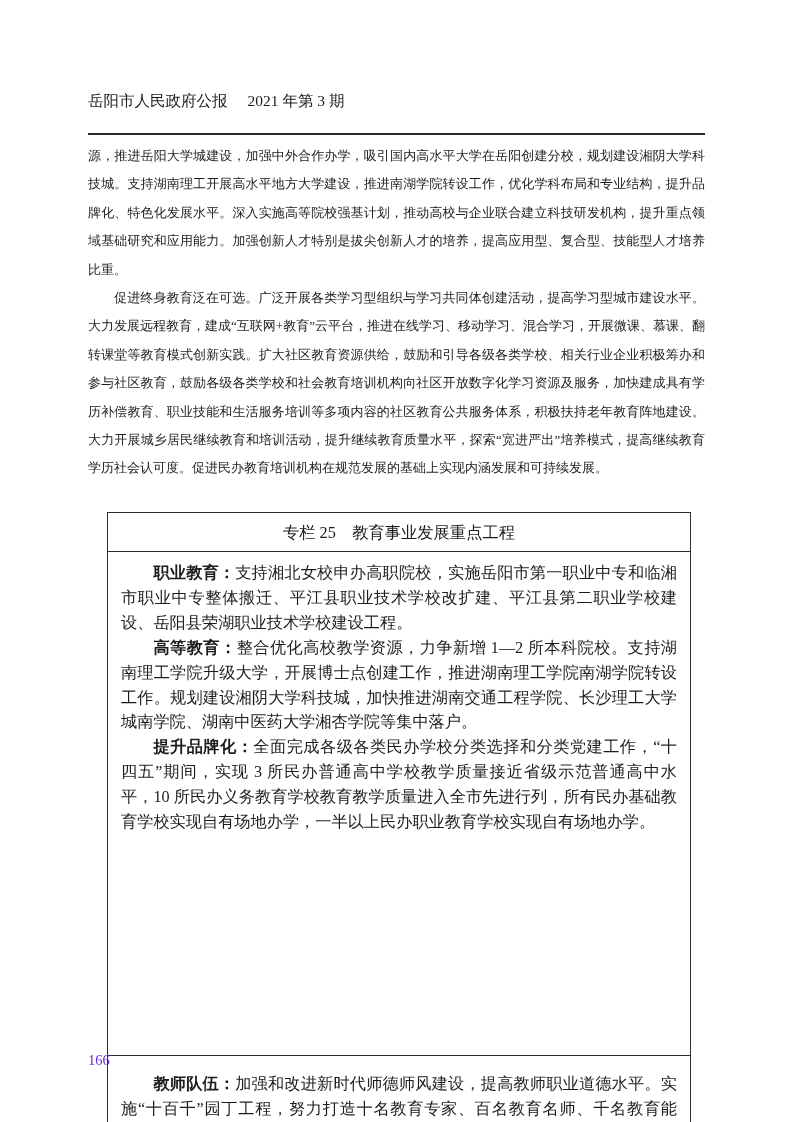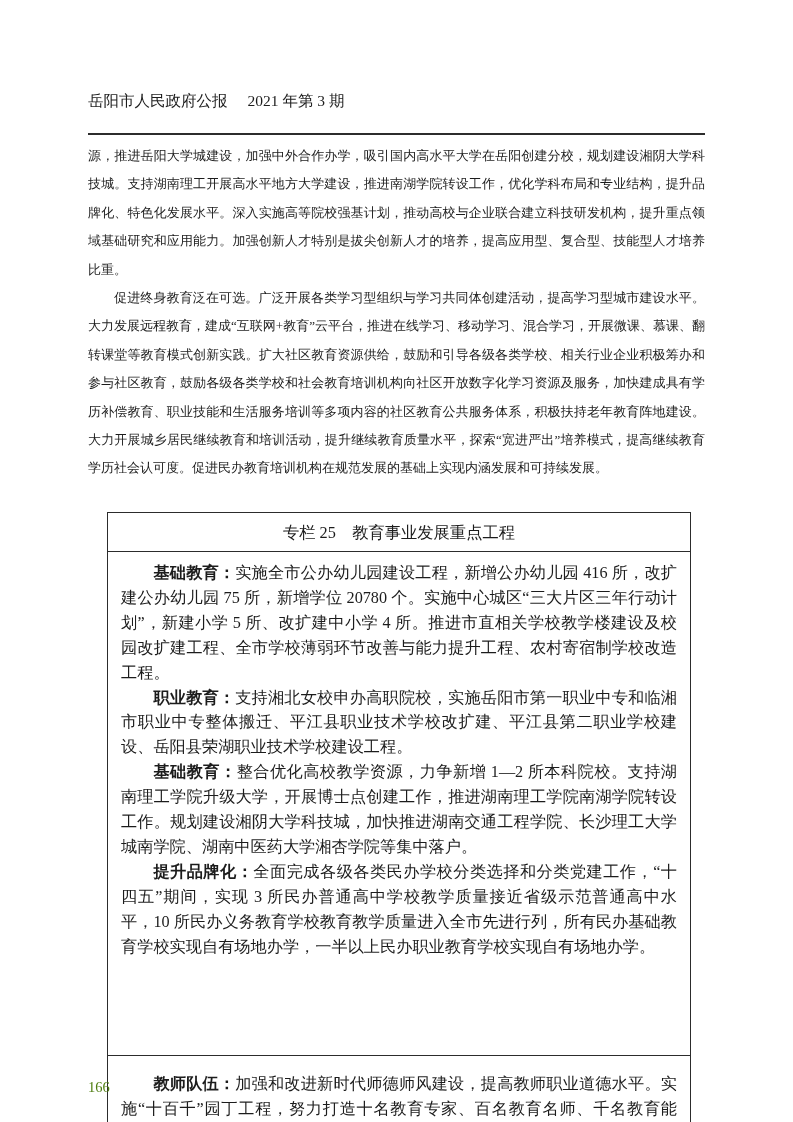--- a/index.html
+++ b/index.html
@@ -77,46 +77,45 @@
     line-height: 25px;
     text-align: justify;
     overflow: hidden;
   }
   .feature-box p { margin: 0; text-indent: 2em; }
   .feature-box .label { font-weight: bold; }
 
   
   .page-number {
     position: absolute;
-    left: 88px; top: 1079px;
+    left: 88px; top: 1052px;
     font-size: 14.5px;
-    color: #4d7c0f;
+    color: #6d28d9;
   }
 </style>
 </head>
 <body>
 
 <div class="page">
 
   <div class="gazette-header">
     <span class="title">岳阳市人民政府公报</span><span class="issue">2021 年第 3 期</span>
   </div>
 
   <div class="main-text">
     <p class="no-indent">源，推进岳阳大学城建设，加强中外合作办学，吸引国内高水平大学在岳阳创建分校，规划建设湘阴大学科技城。支持湖南理工开展高水平地方大学建设，推进南湖学院转设工作，优化学科布局和专业结构，提升品牌化、特色化发展水平。深入实施高等院校强基计划，推动高校与企业联合建立科技研发机构，提升重点领域基础研究和应用能力。加强创新人才特别是拔尖创新人才的培养，提高应用型、复合型、技能型人才培养比重。</p>
     <p>促进终身教育泛在可选。广泛开展各类学习型组织与学习共同体创建活动，提高学习型城市建设水平。大力发展远程教育，建成“互联网+教育”云平台，推进在线学习、移动学习、混合学习，开展微课、慕课、翻转课堂等教育模式创新实践。扩大社区教育资源供给，鼓励和引导各级各类学校、相关行业企业积极筹办和参与社区教育，鼓励各级各类学校和社会教育培训机构向社区开放数字化学习资源及服务，加快建成具有学历补偿教育、职业技能和生活服务培训等多项内容的社区教育公共服务体系，积极扶持老年教育阵地建设。大力开展城乡居民继续教育和培训活动，提升继续教育质量水平，探索“宽进严出”培养模式，提高继续教育学历社会认可度。促进民办教育培训机构在规范发展的基础上实现内涵发展和可持续发展。</p>
   </div>
 
   <div class="feature-box">
     <div class="feature-box-title">专栏 25　教育事业发展重点工程</div>
 
     <div class="feature-box-body">
-      <p><span class="label">基础教育：</span><span>实施全市公办幼儿园建设工程，新增公办幼儿园 416 所，改扩建公办幼儿园 75 所，新增学位 20780 个。实施中心城区“三大片区三年行动计划”，新建小学 5 所、改扩建中小学 4 所。推进市直相关学校教学楼建设及校园改扩建工程、全市学校薄弱环节改善与能力提升工程、农村寄宿制学校改造工程。</span></p>
       <p><span class="label">职业教育：</span><span>支持湘北女校申办高职院校，实施岳阳市第一职业中专和临湘市职业中专整体搬迁、平江县职业技术学校改扩建、平江县第二职业学校建设、岳阳县荣湖职业技术学校建设工程。</span></p>
-      <p><span class="label">基础教育：</span><span>整合优化高校教学资源，力争新增 1—2 所本科院校。支持湖南理工学院升级大学，开展博士点创建工作，推进湖南理工学院南湖学院转设工作。规划建设湘阴大学科技城，加快推进湖南交通工程学院、长沙理工大学城南学院、湖南中医药大学湘杏学院等集中落户。</span></p>
+      <p><span class="label">高等教育：</span><span>整合优化高校教学资源，力争新增 1—2 所本科院校。支持湖南理工学院升级大学，开展博士点创建工作，推进湖南理工学院南湖学院转设工作。规划建设湘阴大学科技城，加快推进湖南交通工程学院、长沙理工大学城南学院、湖南中医药大学湘杏学院等集中落户。</span></p>
       <p><span class="label">提升品牌化：</span><span>全面完成各级各类民办学校分类选择和分类党建工作，“十四五”期间，实现 3 所民办普通高中学校教学质量接近省级示范普通高中水平，10 所民办义务教育学校教育教学质量进入全市先进行列，所有民办基础教育学校实现自有场地办学，一半以上民办职业教育学校实现自有场地办学。</span></p>
     </div>
 
     <div class="feature-box-footer">
       <p><span class="label">教师队伍：</span><span>加强和改进新时代师德师风建设，提高教师职业道德水平。实施“十百千”园丁工程，努力打造十名教育专家、百名教育名师、千名教育能手。建立教职工编制“周转池”</span></p>
     </div>
   </div>
 
   <div class="page-number">166</div>
 

